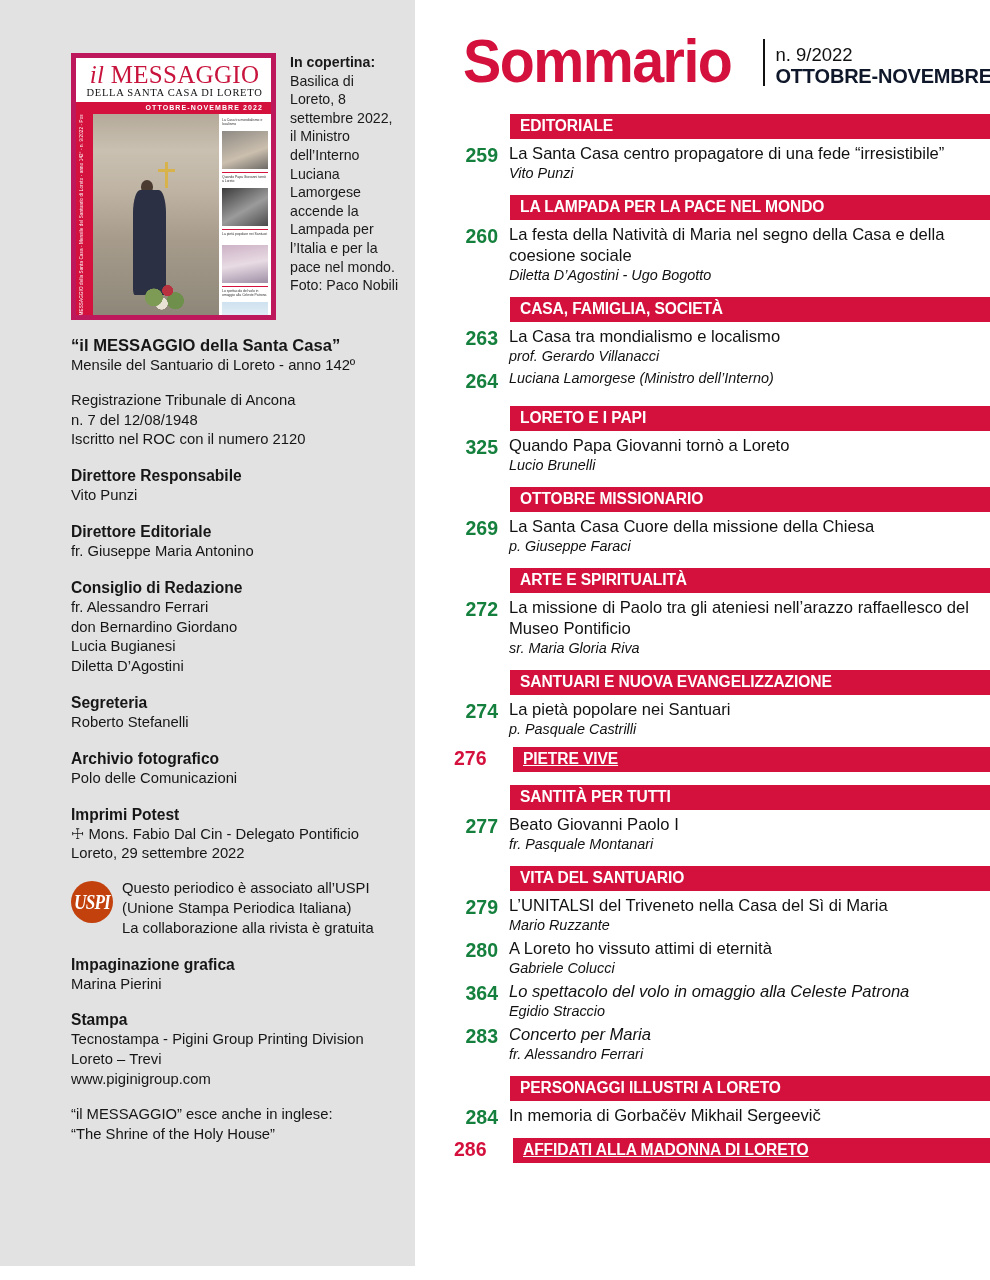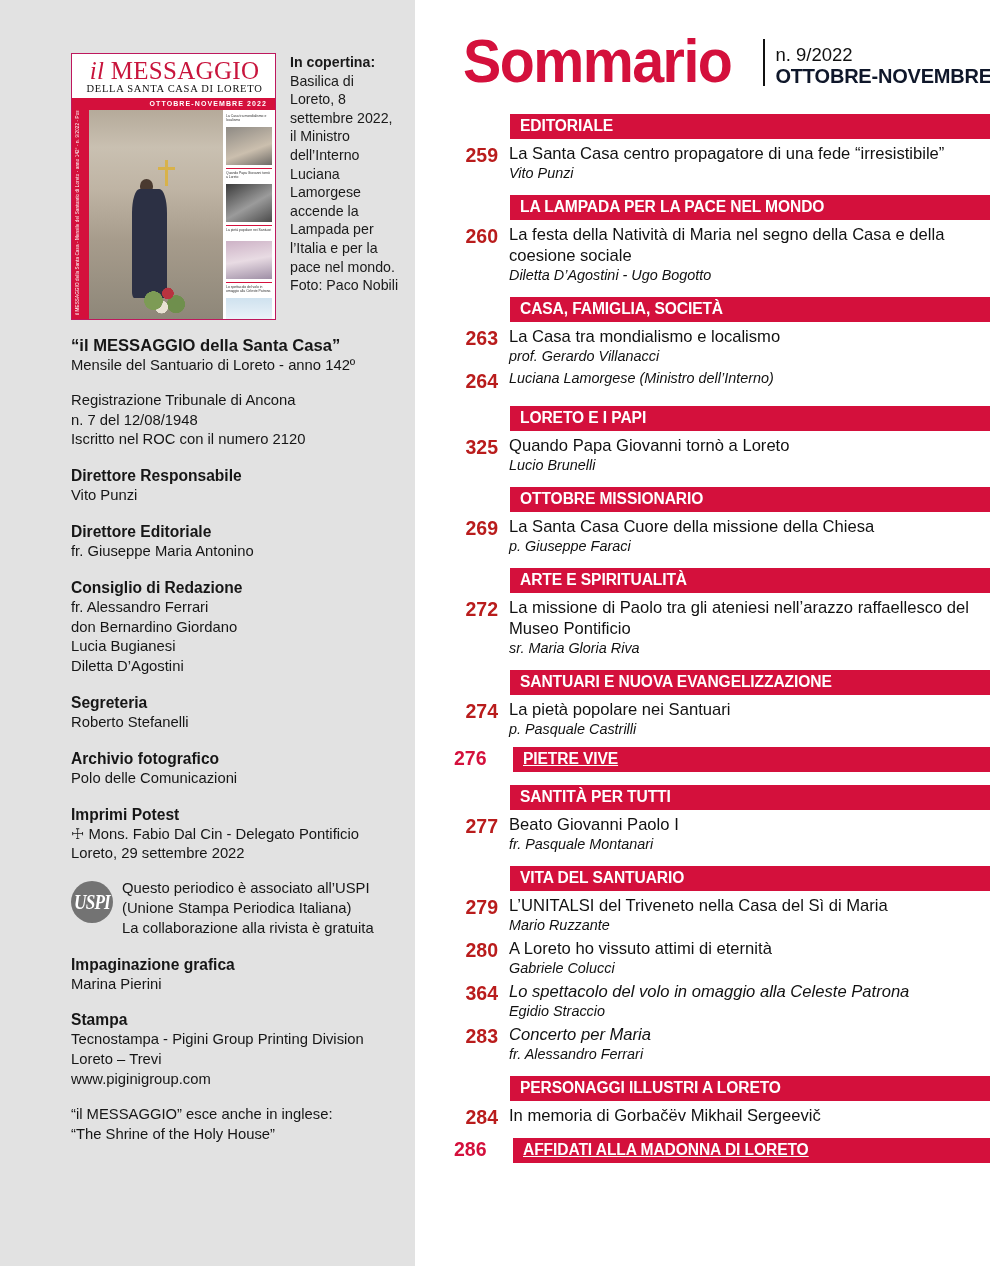--- a/index.html
+++ b/index.html
@@ -33,21 +33,21 @@
     left: 71px;
     top: 53px;
     width: 330px;
     display: flex;
     align-items: flex-start;
   }
   .cover {
     width: 205px;
     height: 267px;
     background: #ffffff;
-    border: 1px solid #be185d;
+    border: 5px solid #be185d;
     box-sizing: border-box;
     position: relative;
     overflow: hidden;
     flex: 0 0 auto;
   }
   .cover-masthead {
     height: 44px;
     background: #fff;
     padding: 5px 8px 0 10px;
     box-sizing: border-box;
@@ -221,21 +221,21 @@
     display: flex;
     align-items: flex-start;
     margin-bottom: 15px;
   }
   .uspi-logo {
     width: 42px; height: 42px;
     flex: 0 0 auto;
     margin-right: 9px;
     margin-top: 2px;
     border-radius: 50%;
-    background: #737373;
+    background: #c2410c;
     position: relative;
     overflow: hidden;
   }
   .uspi-logo .g {
     position: absolute;
     color: #fff;
     font-family: "Liberation Serif", serif;
     font-weight: bold;
     font-size: 21px;
     left: 50%; top: 52%;
@@ -322,21 +322,21 @@
   }
   .entry .pg {
     width: 55px;
     flex: 0 0 auto;
     text-align: right;
     padding-right: 11px;
     box-sizing: border-box;
     font-weight: bold;
     font-size: 19.5px;
     line-height: 24px;
-    color: #b91c1c;
+    color: #15803d;
   }
   .entry .txt { flex: 1 1 auto; }
   .entry .title {
     font-size: 16.6px;
     line-height: 21px;
     color: #111;
     display: block;
   }
   .entry .title.ital { font-style: italic; }
   .entry .author {

